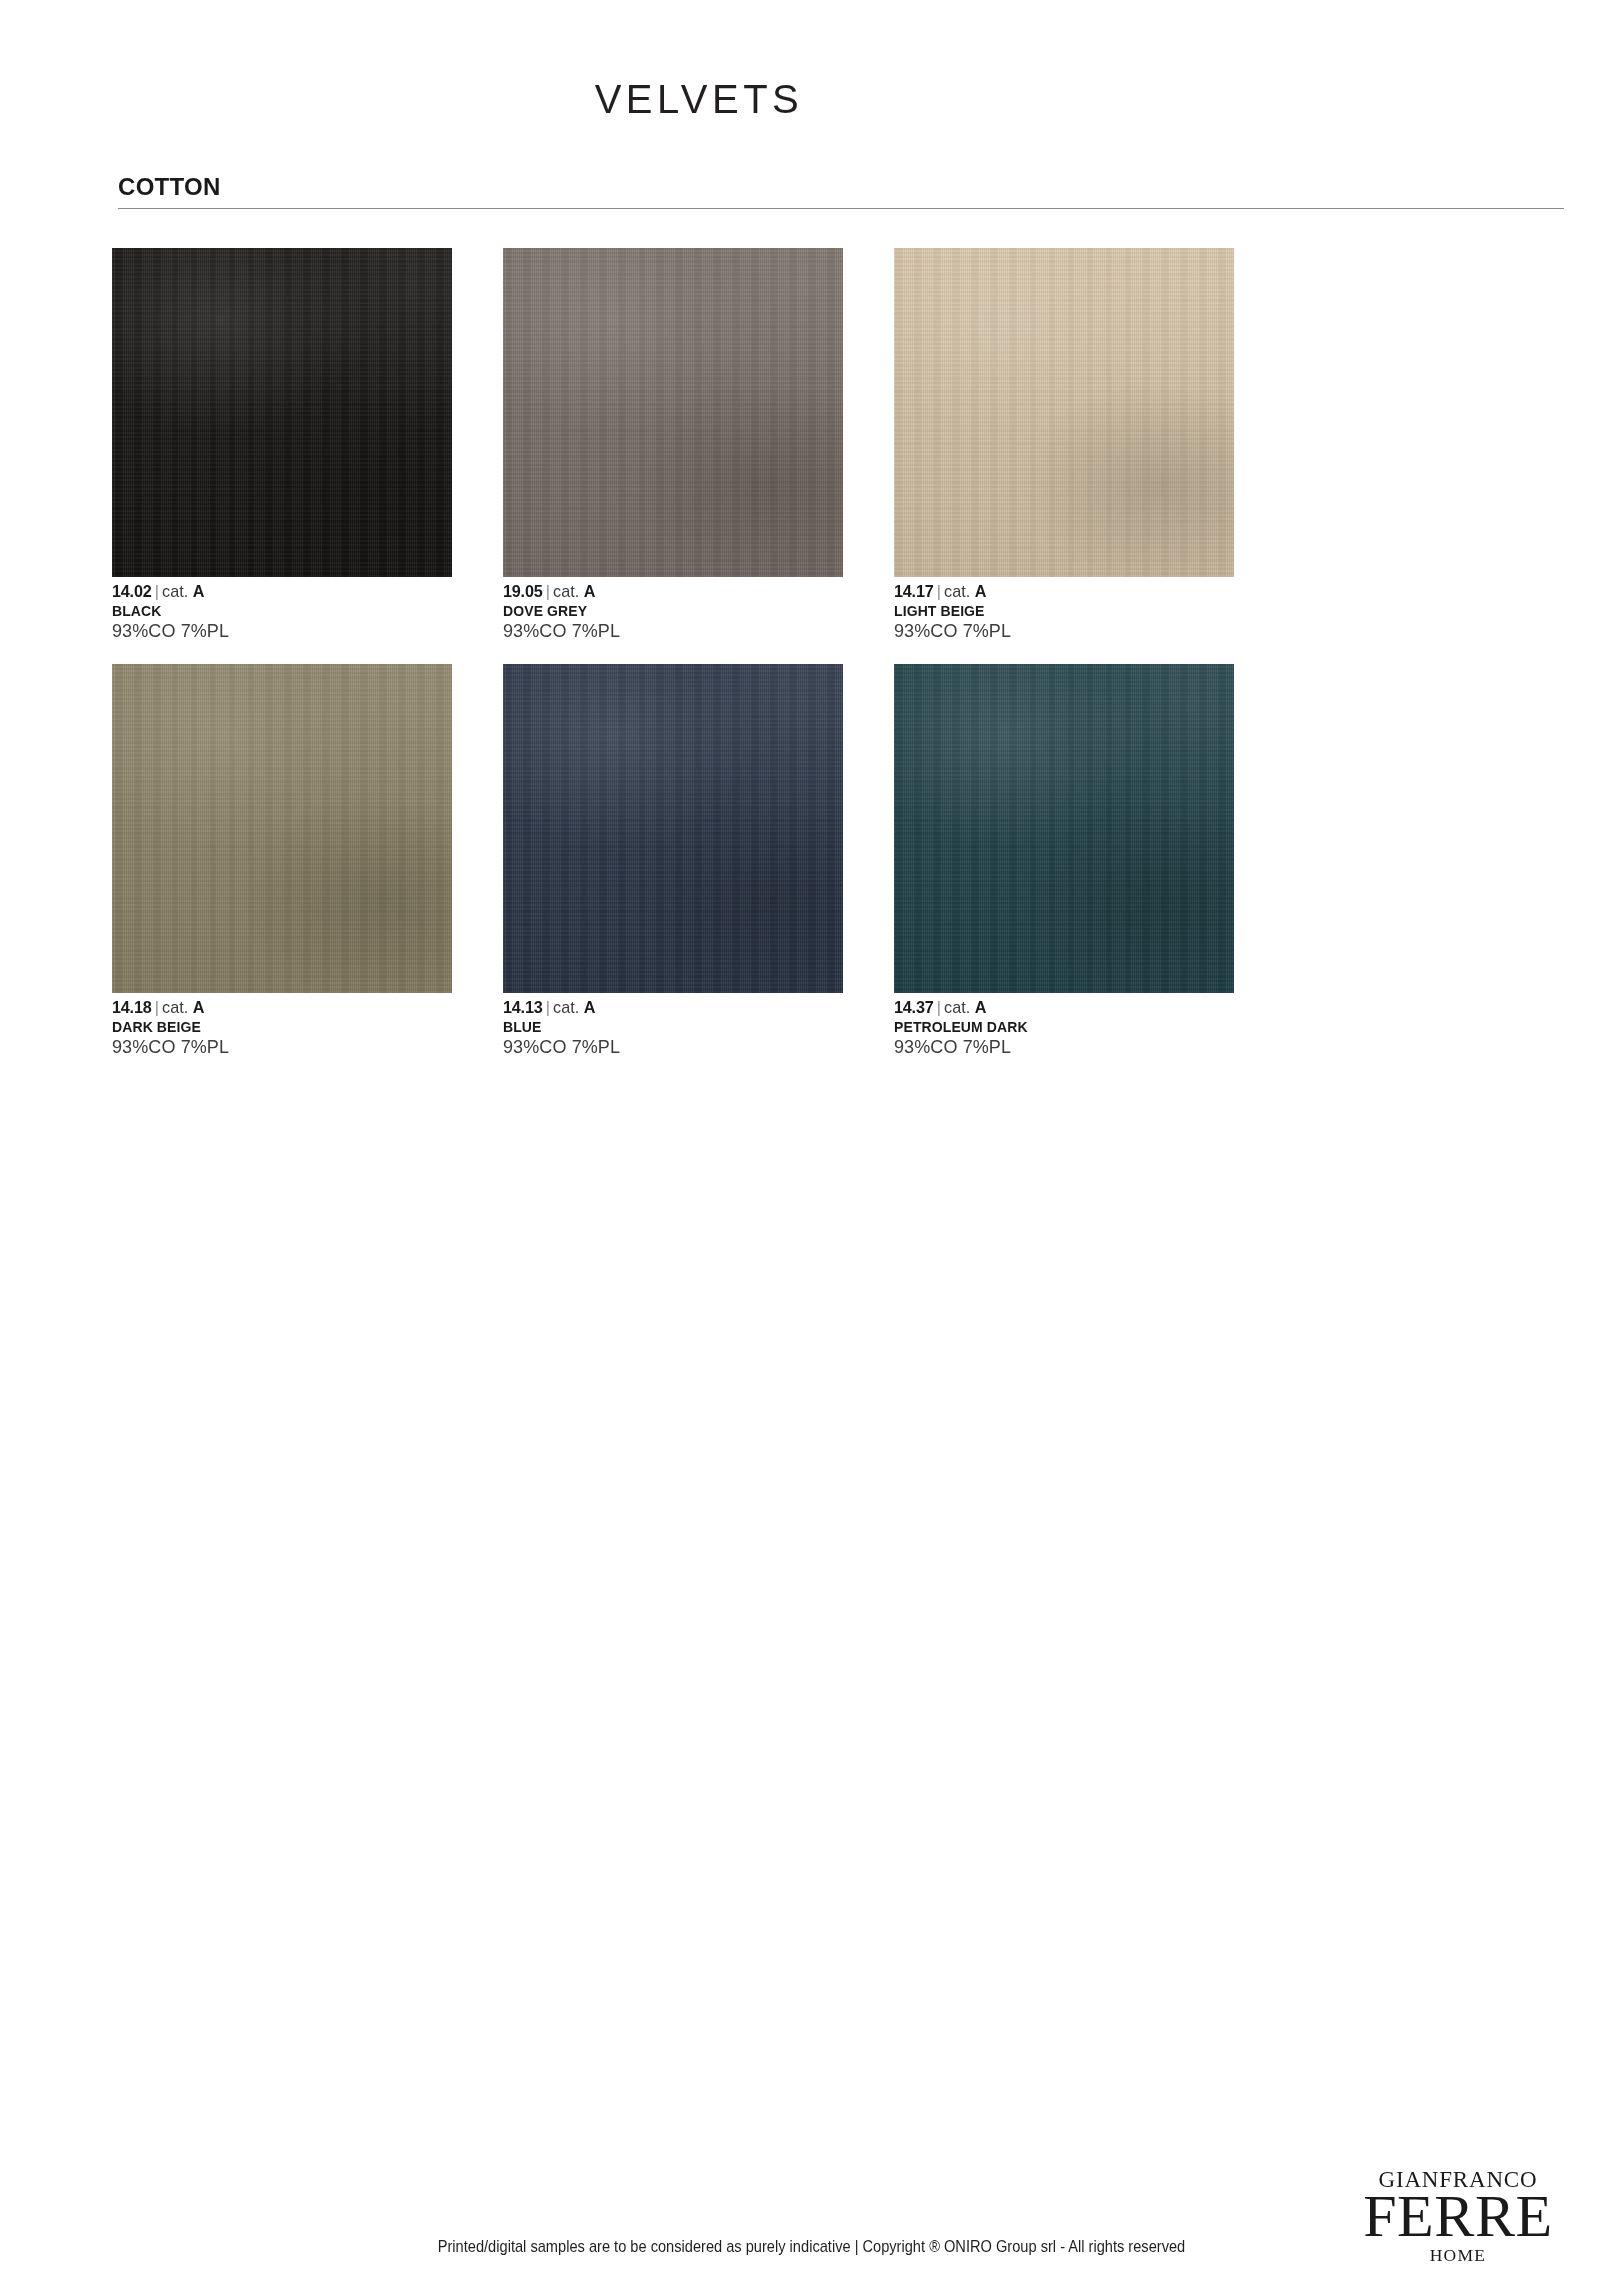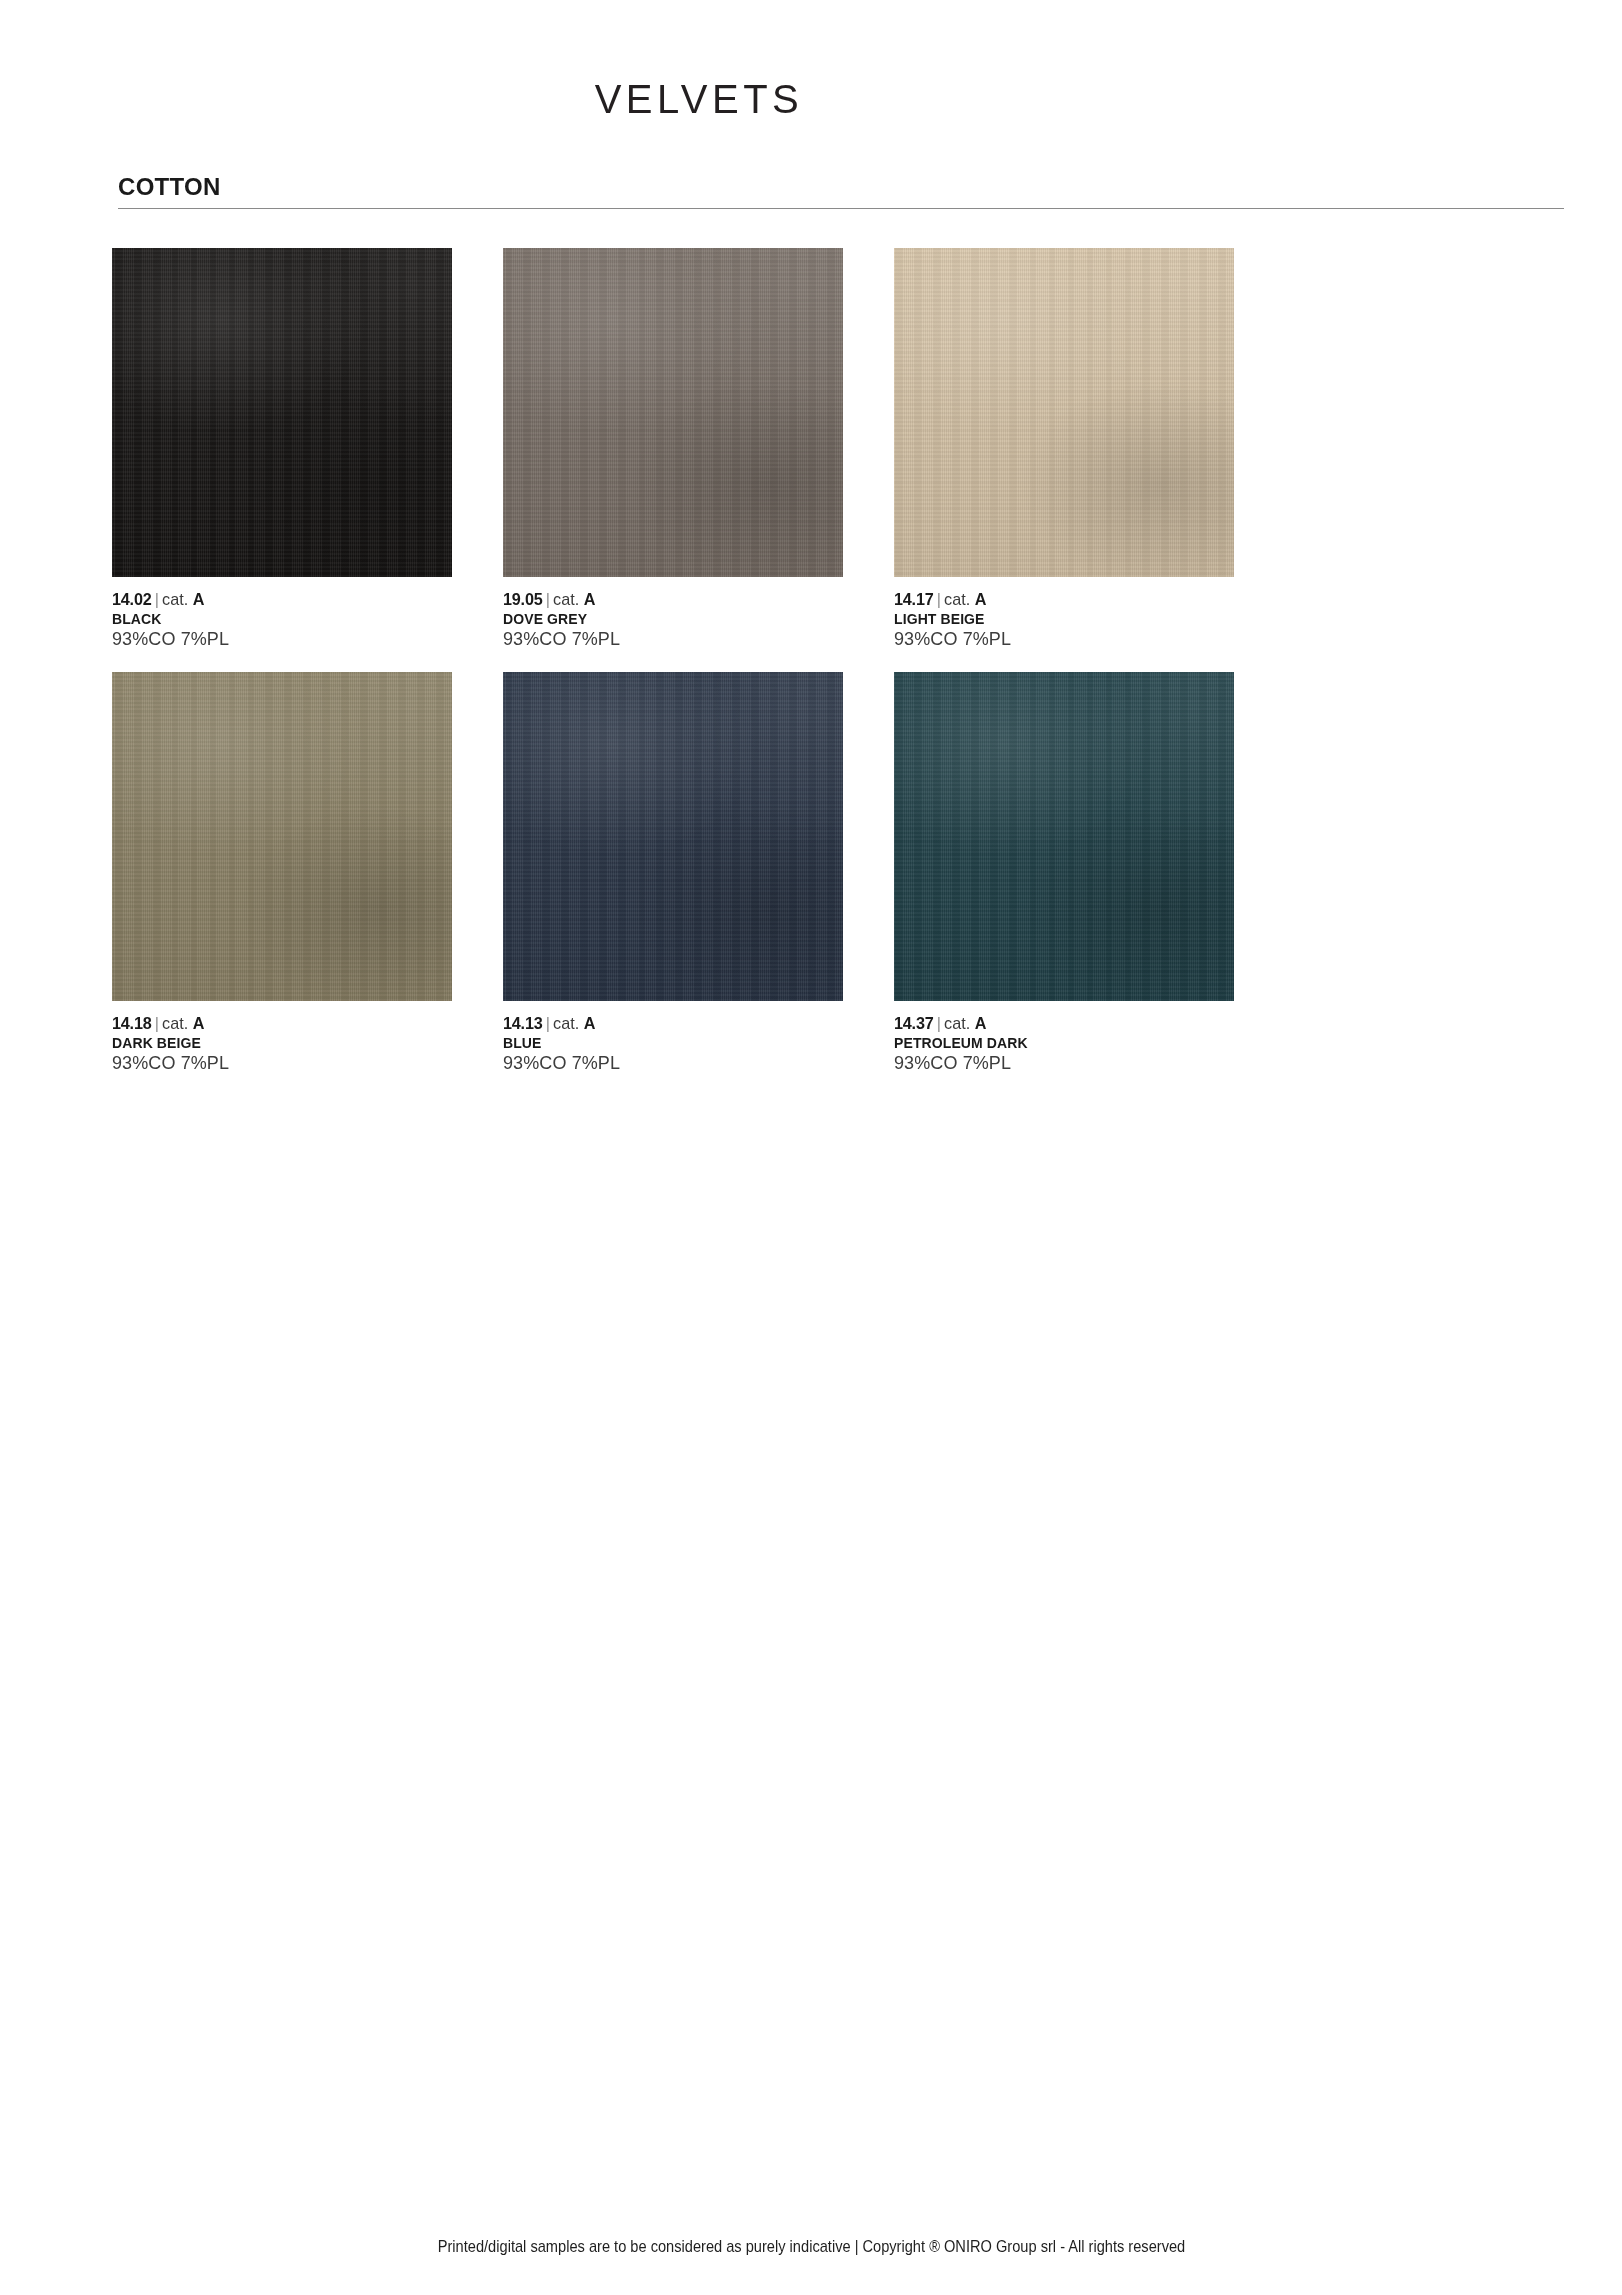--- a/index.html
+++ b/index.html
@@ -105,21 +105,21 @@
     inset: 0;
     background-image:
       radial-gradient(ellipse 70% 55% at 32% 22%, rgba(255,255,255,0.09), rgba(255,255,255,0) 62%),
       radial-gradient(ellipse 62% 48% at 78% 72%, rgba(0,0,0,0.12), rgba(0,0,0,0) 66%),
       radial-gradient(ellipse 50% 60% at 88% 12%, rgba(255,255,255,0.05), rgba(255,255,255,0) 70%),
       linear-gradient(178deg, rgba(255,255,255,0.04), rgba(0,0,0,0.07));
     pointer-events: none;
   }
 
   .caption {
-    padding-top: 12px;
+    padding-top: 4px;
   }
   .cap-line1 {
     font-size: 16.2px;
     line-height: 1.28;
     color: #1a1a1a;
     white-space: nowrap;
   }
   .cap-code {
     font-weight: 700;
     letter-spacing: -0.2px;
@@ -263,15 +263,20 @@
         <div class="cap-line1"><span class="cap-code">14.37</span><span class="cap-sep">|</span><span class="cap-cat-label">cat.</span> <span class="cap-cat-value">A</span></div>
         <div class="cap-name">PETROLEUM DARK</div>
         <div class="cap-comp">93%CO 7%PL</div>
       </div>
     </div>
 
   </div>
 
   <div class="footer-text">Printed/digital samples are to be considered as purely indicative | Copyright ® ONIRO Group srl - All rights reserved</div>
 
+  <div class="logo">
+    <div class="logo-top">GIANFRANCO</div>
+    <div class="logo-main">FERRE</div>
+    <div class="logo-sub">HOME</div>
+  </div>
 
 </div>
 
 
 </body></html>

